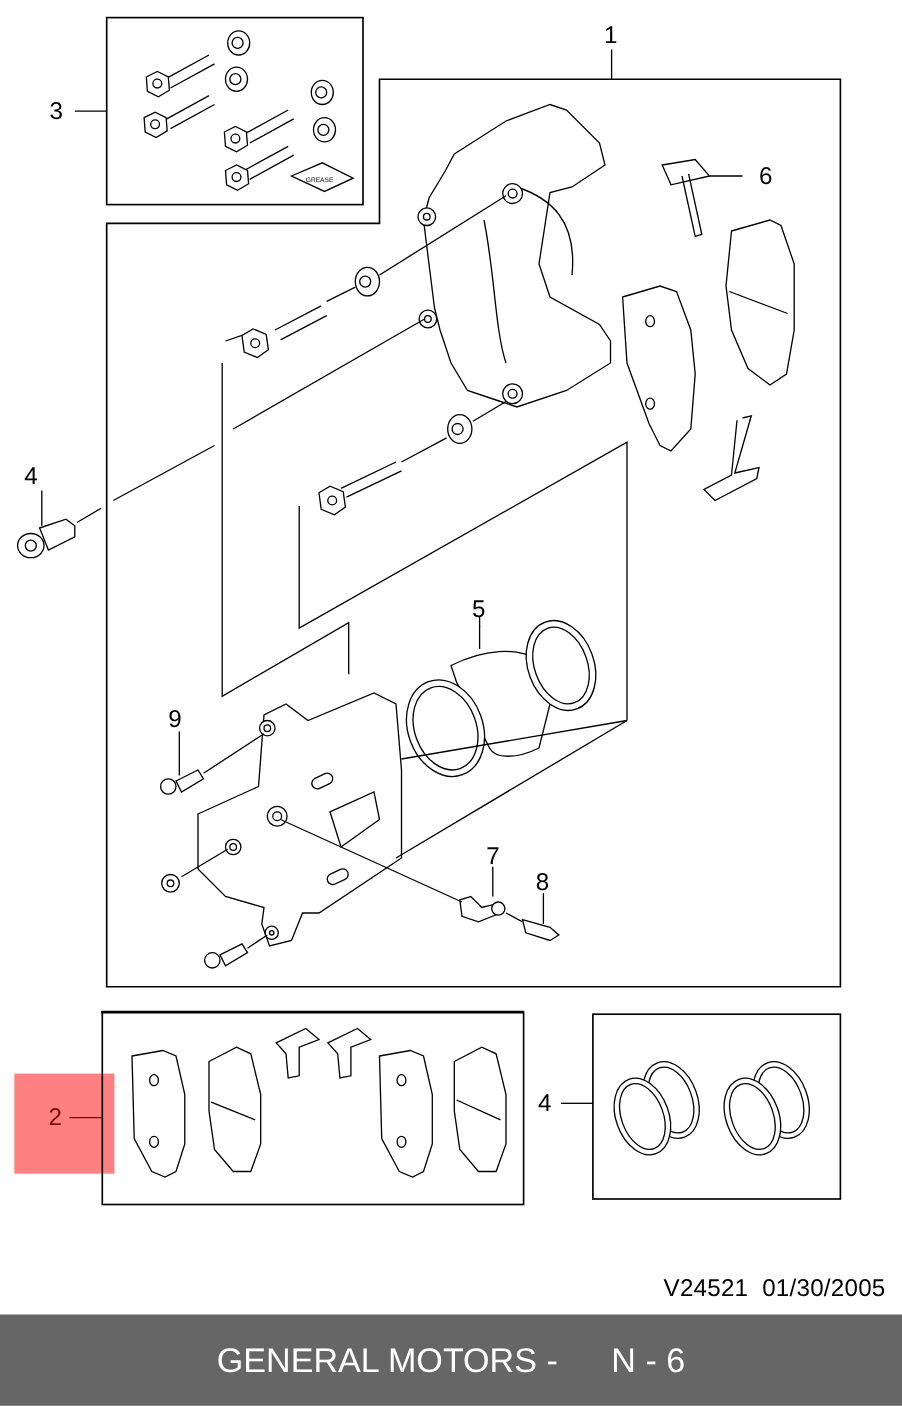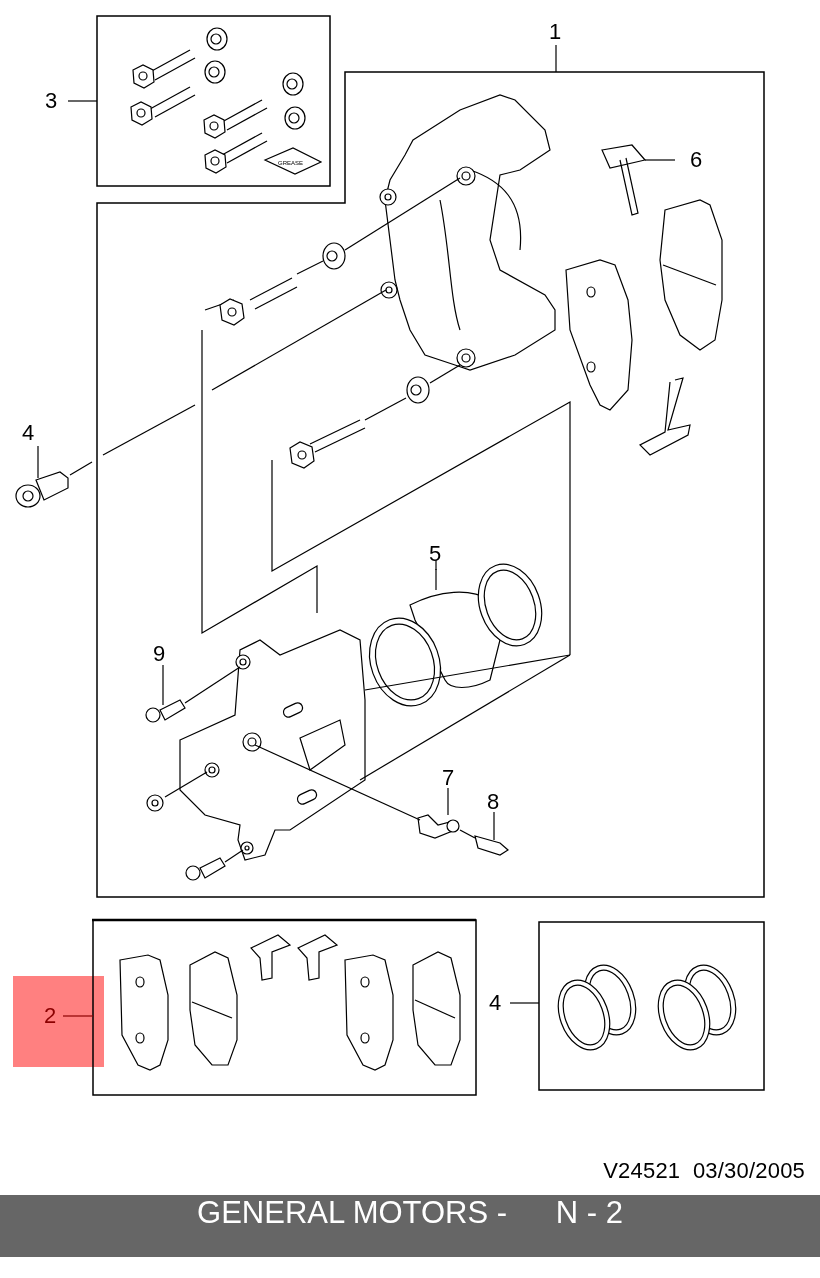--- a/index.html
+++ b/index.html
@@ -1,21 +1,21 @@
 <!DOCTYPE html>
 <html><head>
   <meta charset="utf-8">
   <style>
     html, body { margin: 0; padding: 0; background: #ffffff; }
     body { width: 820px; height: 1278px; position: relative; overflow: hidden; font-family: "Liberation Sans", sans-serif; }
     #diagram { position: absolute; left: 0; top: 0; width: 820px; height: 1195px; }
     .callout { position: absolute; font-family: "Liberation Sans", sans-serif; font-size: 22px; color: #000; line-height: 1; }
     .highlight { position: absolute; left: 13px; top: 976px; width: 91px; height: 91px; background: #ff8080; }
     .doc-id { position: absolute; right: 15px; top: 1158px; font-size: 22px; color: #000; font-family: "Liberation Sans", sans-serif; letter-spacing: 0.2px; }
-    .footer { position: absolute; left: 0; top: 1195px; width: 820px; height: 62px; background: #666666; color: #ffffff; display: flex; justify-content: center; font-size: 31px; font-family: "Liberation Sans", sans-serif; }
+    .footer { position: absolute; left: 0; top: 1195px; width: 820px; height: 83px; background: #666666; color: #ffffff; display: flex; align-items: center; justify-content: center; font-size: 31px; font-family: "Liberation Sans", sans-serif; }
     .footer .sep { display: inline-block; width: 40px; }
     svg .ln { stroke: #000; stroke-width: 1.2; fill: none; }
     svg .box { stroke: #000; stroke-width: 1.5; fill: none; }
     svg .part { stroke: #000; stroke-width: 1.2; fill: #fff; }
   </style>
 </head>
 <body>
 
 <div class="highlight"></div>
 
@@ -249,21 +249,21 @@
 <span class="callout" style="left:45px; top:90px;">3</span>
 <span class="callout" style="left:489px; top:992px;">4</span>
 <span class="callout" style="left:429px; top:543px;">5</span>
 <span class="callout" style="left:690px; top:149px;">6</span>
 <span class="callout" style="left:442px; top:767px;">7</span>
 <span class="callout" style="left:487px; top:791px;">8</span>
 <span class="callout" style="left:153px; top:643px;">9</span>
 <span class="callout" style="left:22px; top:422px;">4</span>
 
 <div class="doc-id">
-  <span>V24521</span>&nbsp;&nbsp;<span>03/30/2005</span>
+  <span>V24521</span>&nbsp;&nbsp;<span>01/30/2005</span>
 </div>
 
 <div class="footer">
   <span>GENERAL MOTORS</span>
   <span>&nbsp;-&nbsp;</span>
   <span class="sep"></span>
-  <span>N - 2</span>
+  <span>N - 6</span>
 </div>
 
 </body></html>

